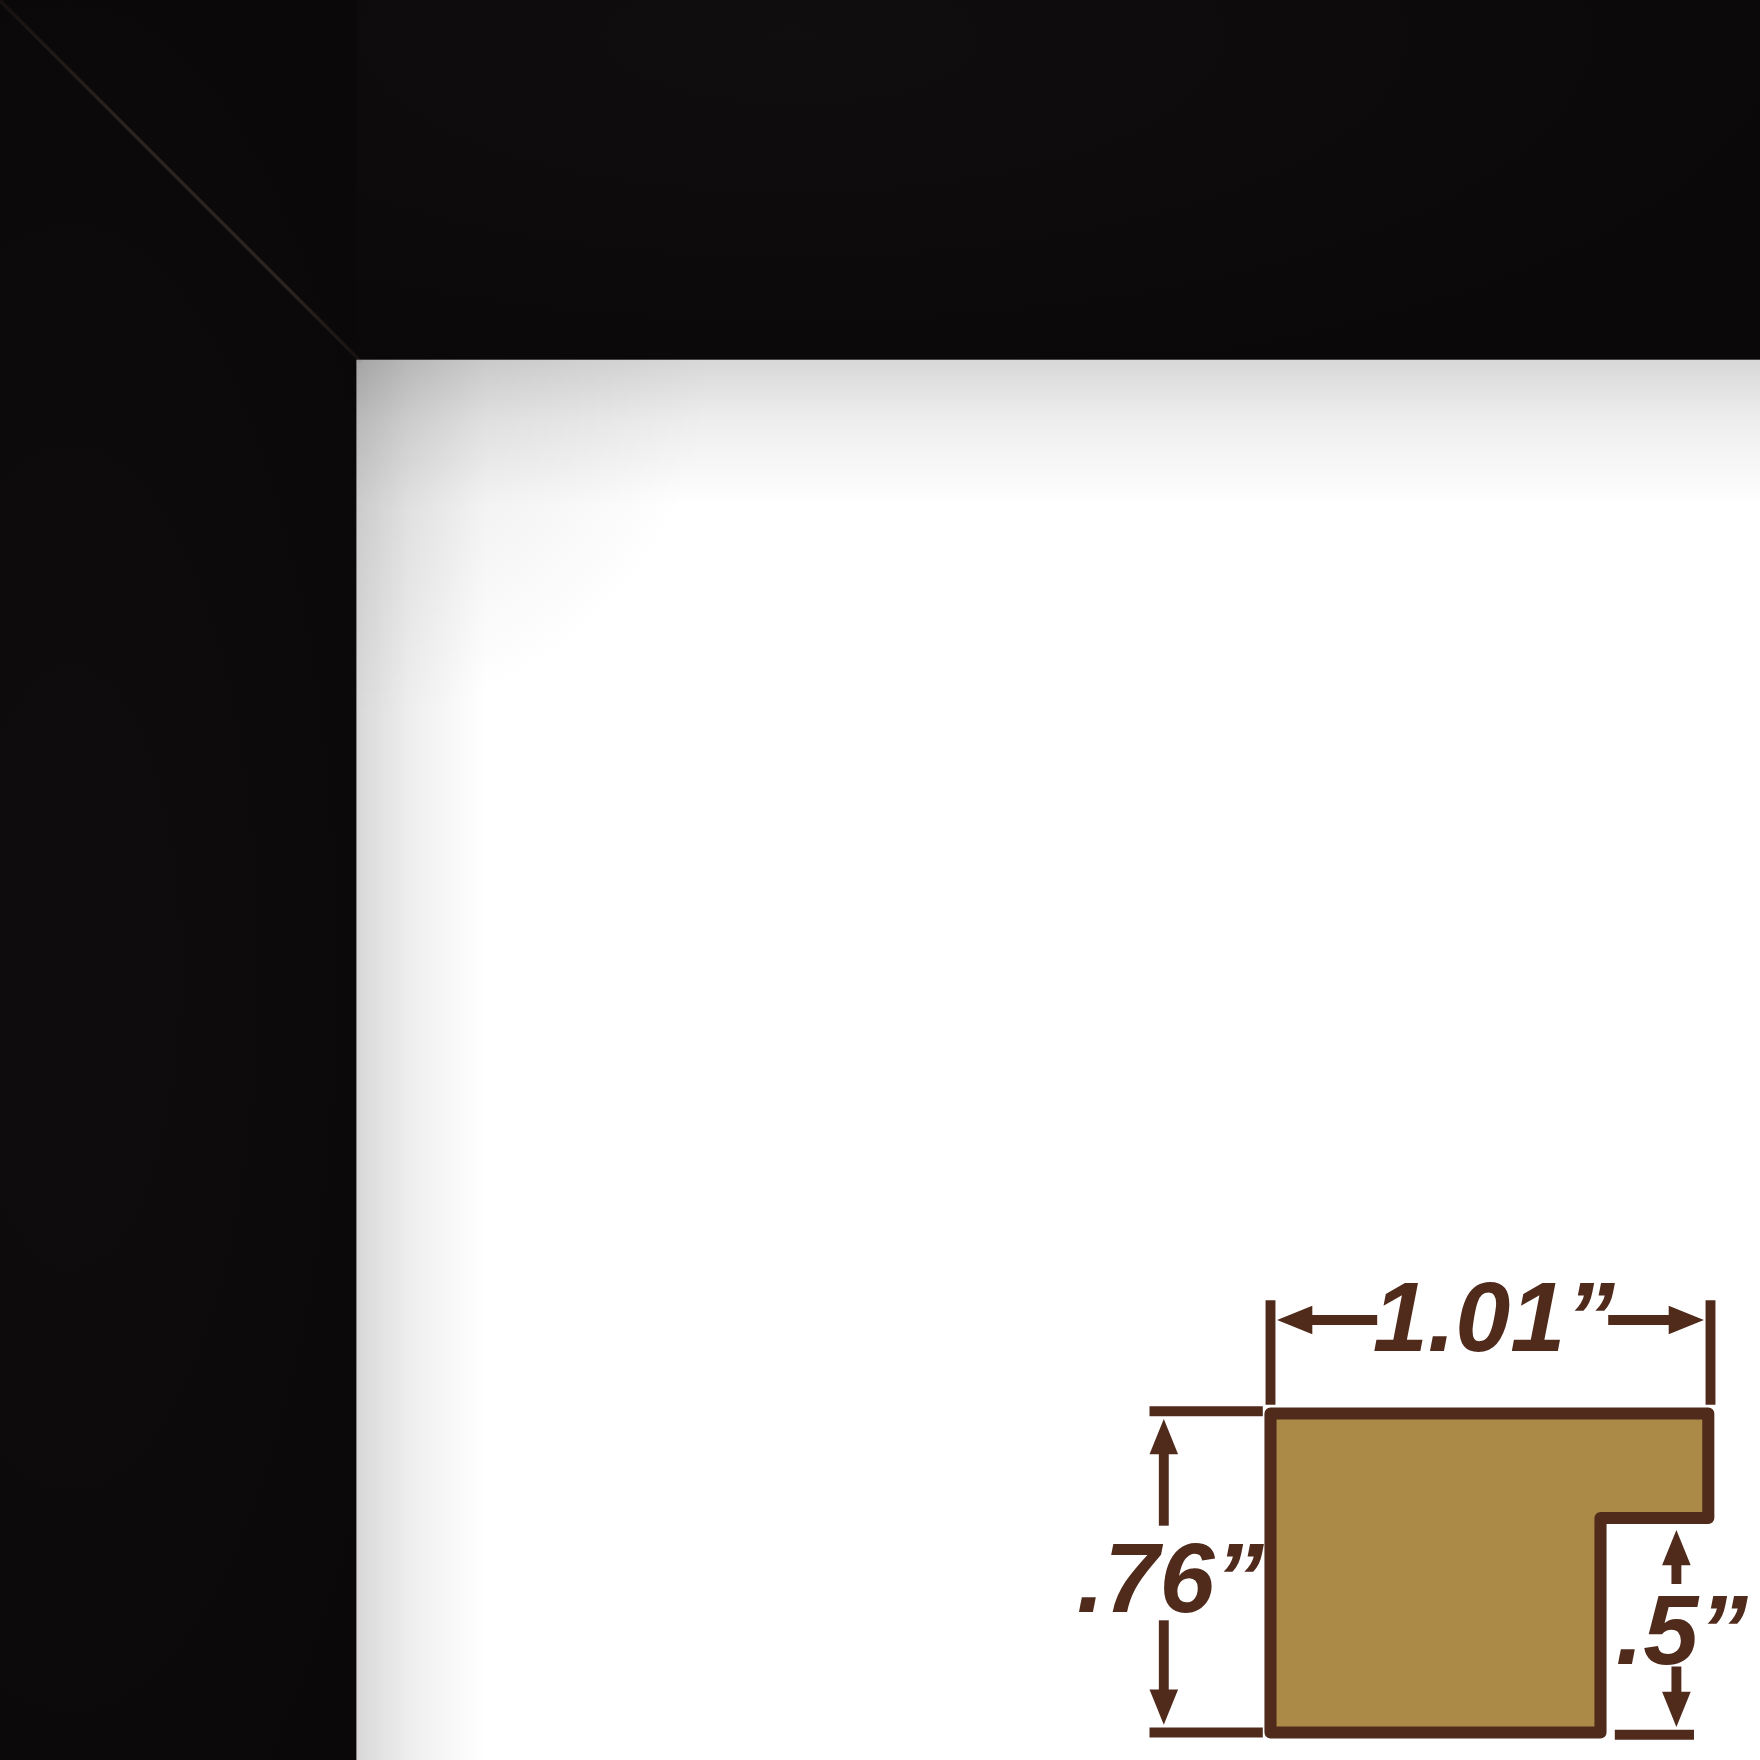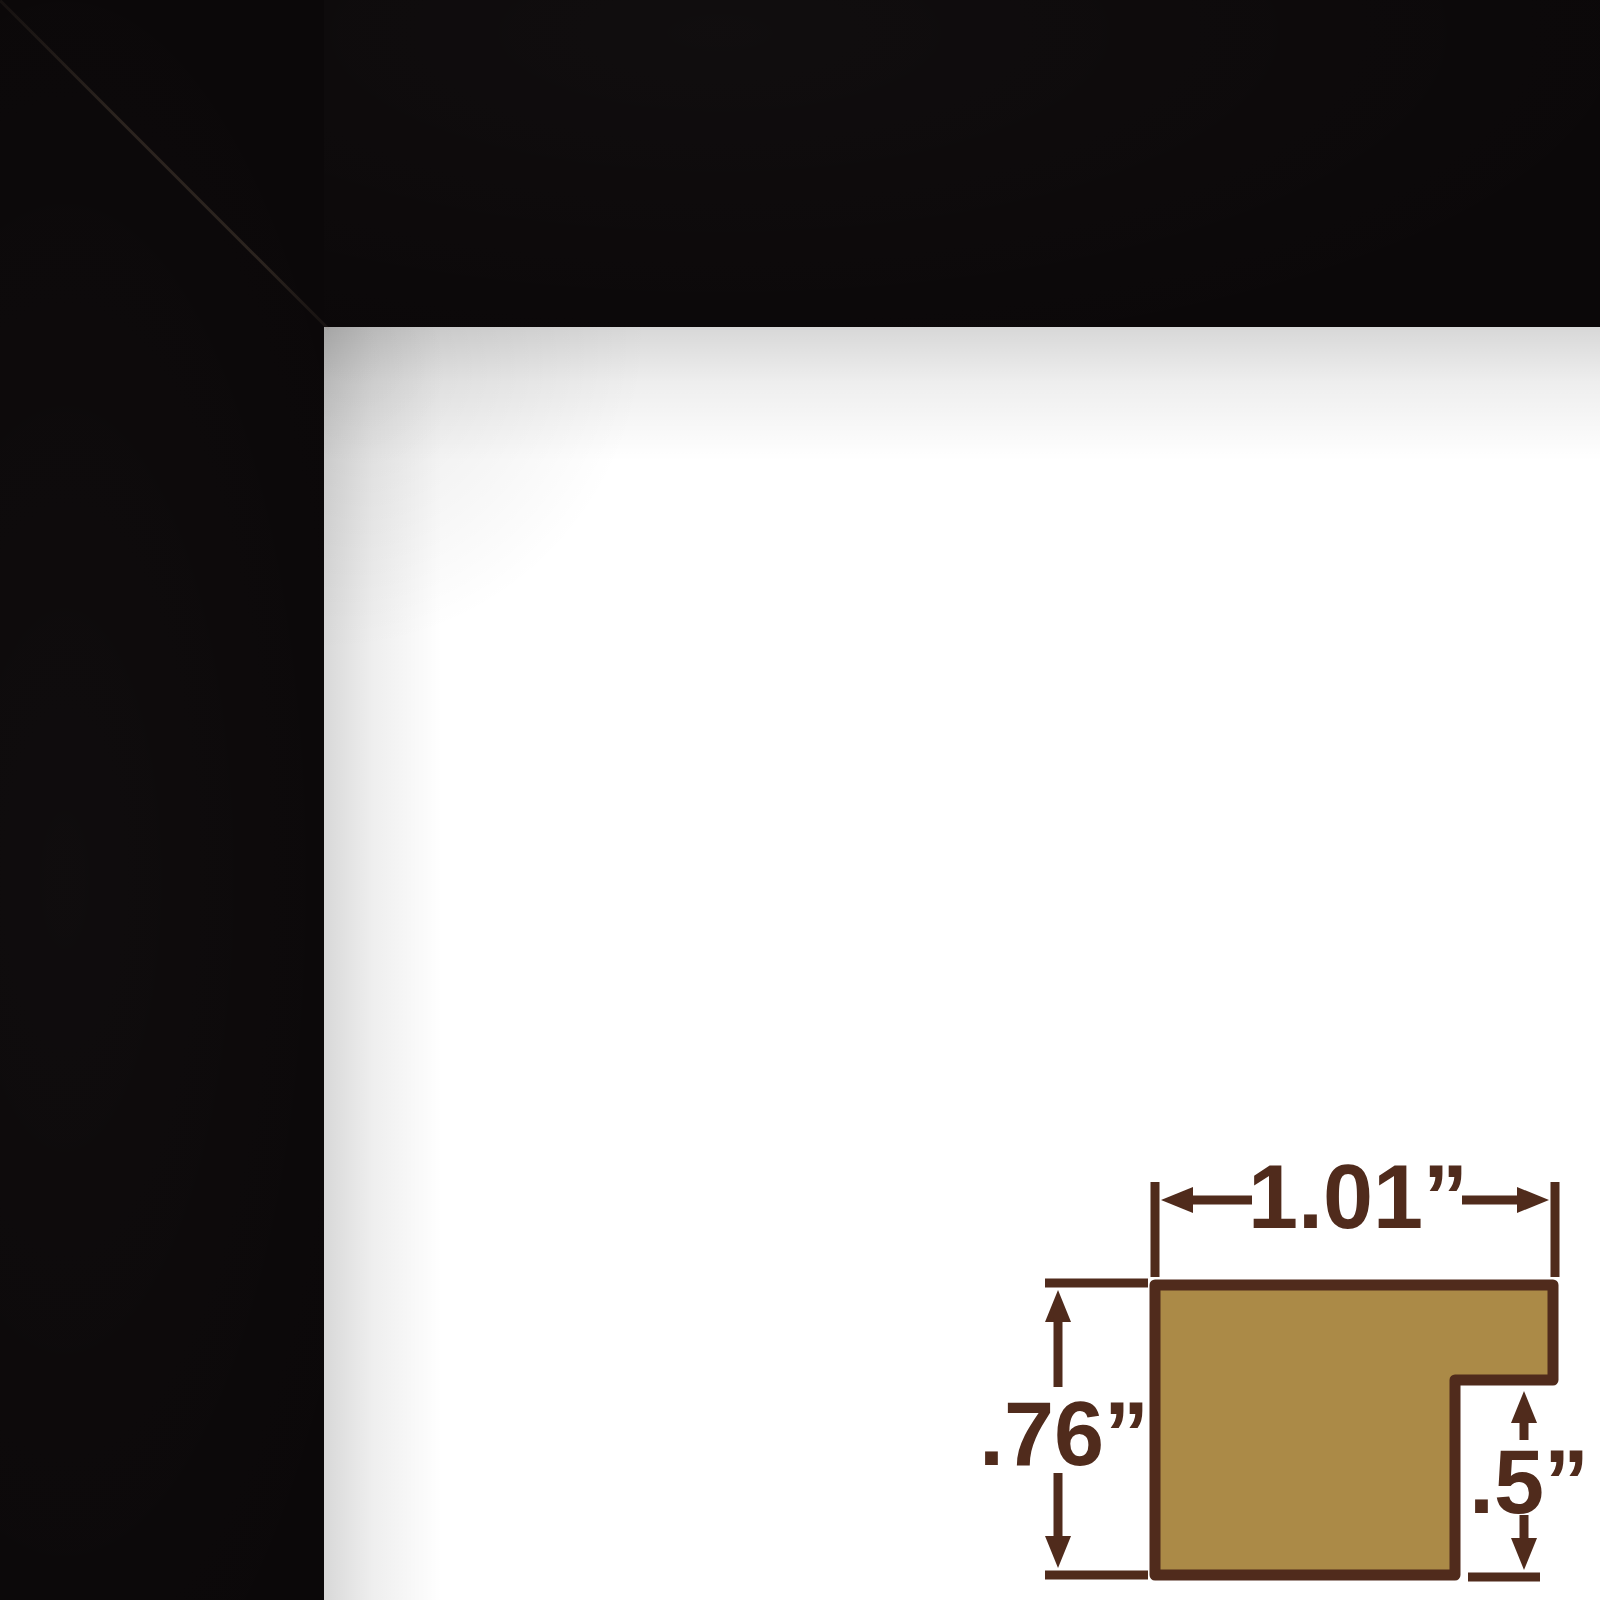--- a/index.html
+++ b/index.html
@@ -9,20 +9,21 @@
     height: 1600px;
     overflow: hidden;
     background: var(--background, #ffffff);
     font-family: "Liberation Sans", sans-serif;
   }
   .scene {
     position: relative;
     width: 1600px;
     height: 1272px;
     background: var(--background, #ffffff);
+    font-style: italic;
   }
   
   .shadow-top {
     position: absolute;
     left: 322px; top: 326px;
     width: 1278px; height: 135px;
     background: linear-gradient(to bottom,
       rgba(0,0,0,0.155) 0%,
       rgba(0,0,0,0.065) 42%,
       rgba(0,0,0,0.0) 100%);

